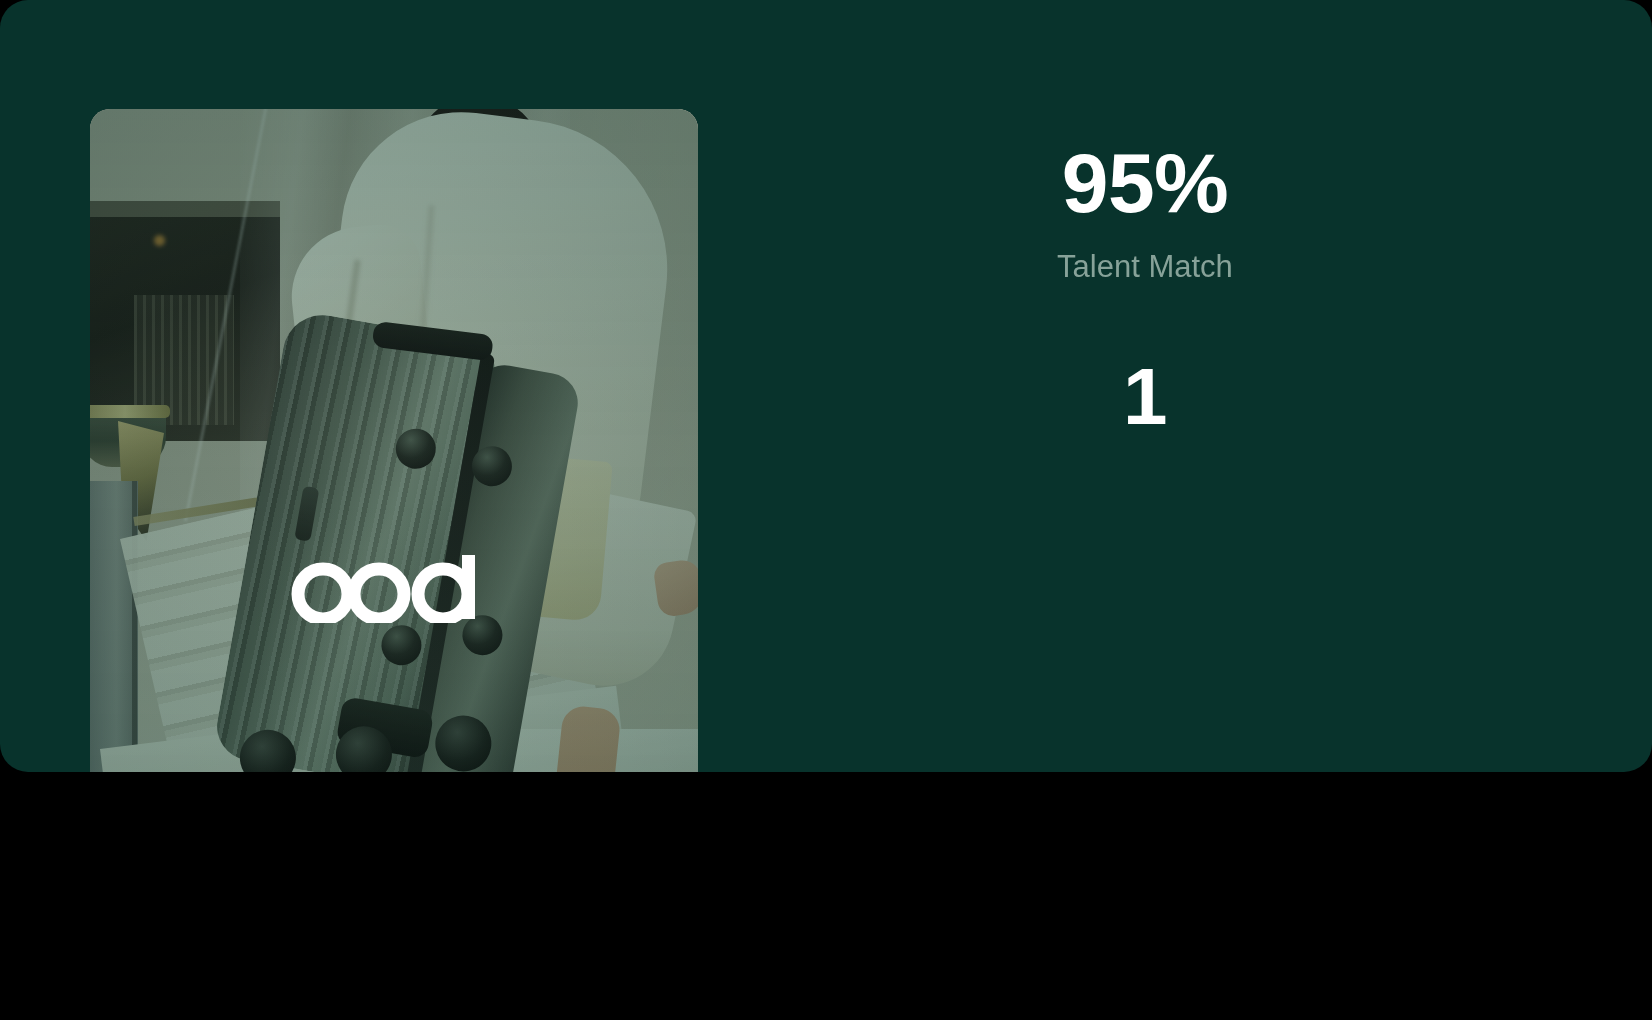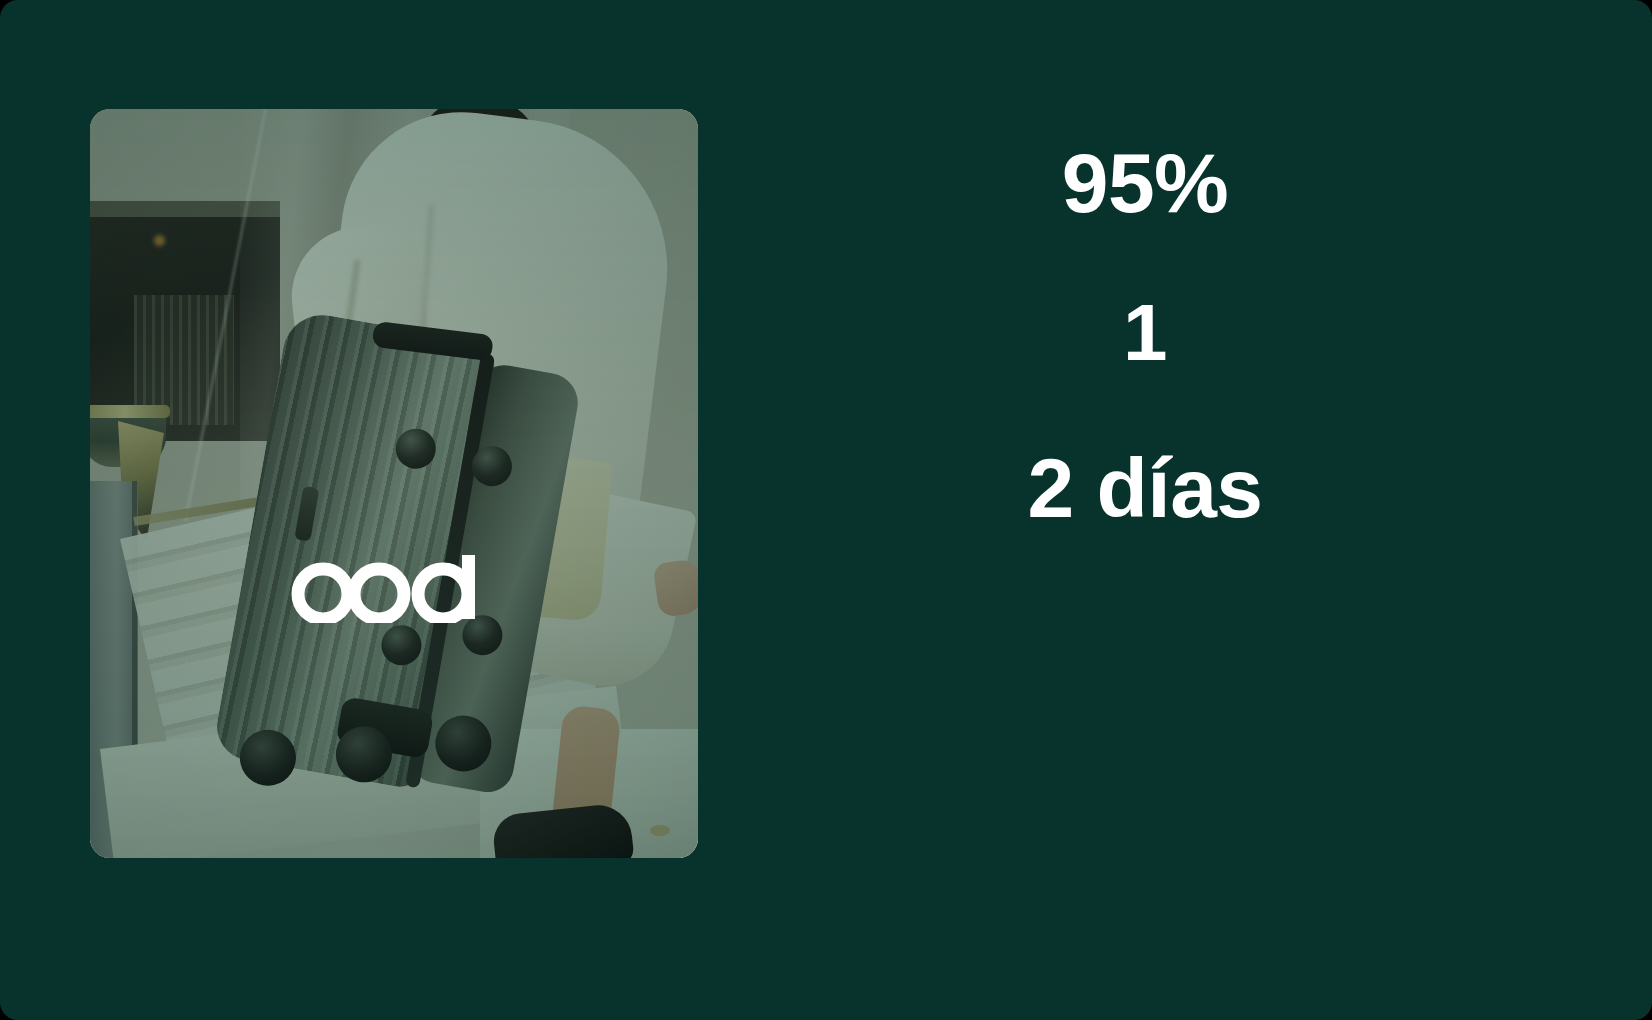--- a/index.html
+++ b/index.html
@@ -14,23 +14,23 @@
     overflow: hidden;
     font-family: "Liberation Sans", sans-serif;
     -webkit-font-smoothing: antialiased;
   }
 
   
   .card {
     position: absolute;
     left: 0; top: 0;
     width: 1652px;
-    height: 1020px;
+    height: 772px;
     background: #08332c;
-    border-radius: 18px;
+    border-radius: 28px;
     overflow: hidden;
     box-sizing: border-box;
   }
 
   
   .photo-panel {
     position: absolute;
     left: 90px;
     top: 109px;
     width: 608px;
@@ -495,24 +495,24 @@
         </g>
         <rect x="176" y="2" width="13" height="64" fill="#ffffff"></rect>
       </svg>
     </div>
   </div>
 
   <div class="stats">
 
     <div class="stat stat-1">
       <p class="stat-value">95%</p>
+      <p class="stat-label">Talent Match</p>
     </div>
 
     <div class="stat stat-2">
       <p class="stat-value">1</p>
     </div>
 
     <div class="stat stat-3">
-      <p class="stat-value">2 días</p>
     </div>
 
   </div>
 </div>
 
 </body></html>

